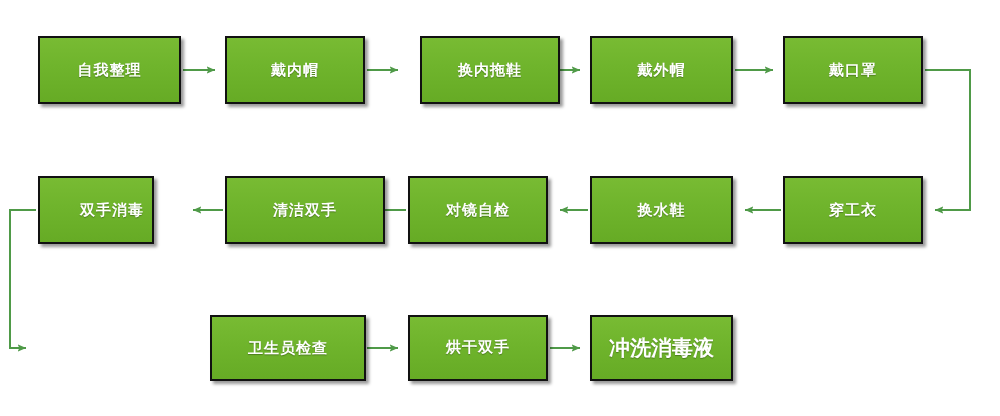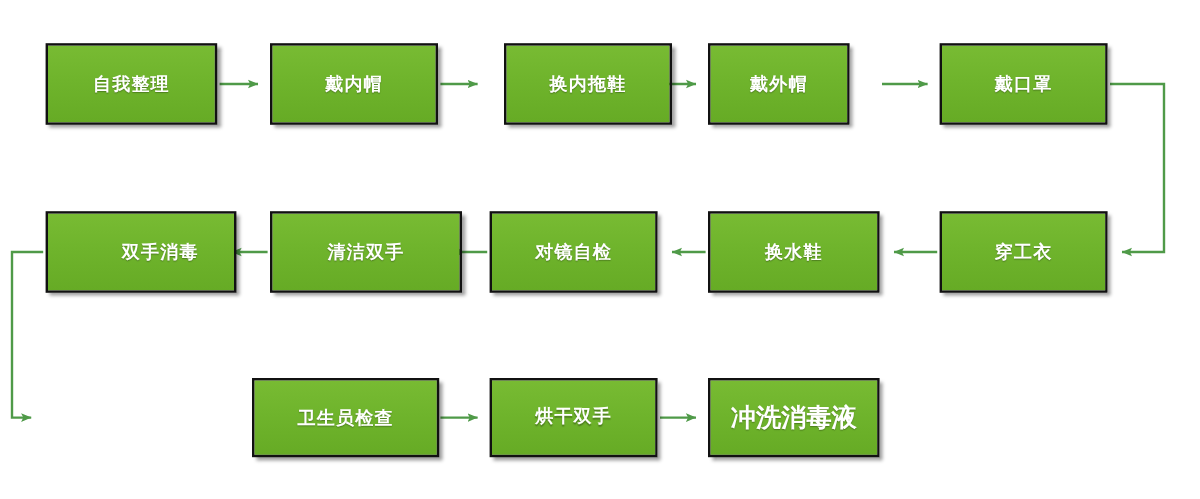--- a/index.html
+++ b/index.html
@@ -89,28 +89,28 @@
 
   <div class="node" style="left:38px;top:36px;width:143px;height:68px;">
     <span class="node-label">自我整理</span>
   </div>
   <div class="node" style="left:225px;top:36px;width:140px;height:68px;">
     <span class="node-label">戴内帽</span>
   </div>
   <div class="node" style="left:420px;top:36px;width:140px;height:68px;">
     <span class="node-label">换内拖鞋</span>
   </div>
-  <div class="node" style="left:590px;top:36px;width:118px;height:68px;">
+  <div class="node" style="left:590px;top:36px;width:143px;height:68px;">
     <span class="node-label">戴外帽</span>
   </div>
   <div class="node" style="left:783px;top:36px;width:140px;height:68px;">
     <span class="node-label">戴口罩</span>
   </div>
 
-  <div class="node" style="left:38px;top:176px;width:159px;height:68px;padding-left:32px;">
+  <div class="node" style="left:38px;top:176px;width:116px;height:68px;padding-left:32px;">
     <span class="node-label">双手消毒</span>
   </div>
   <div class="node" style="left:225px;top:176px;width:160px;height:68px;">
     <span class="node-label">清洁双手</span>
   </div>
   <div class="node" style="left:408px;top:176px;width:140px;height:68px;">
     <span class="node-label">对镜自检</span>
   </div>
   <div class="node" style="left:590px;top:176px;width:143px;height:68px;">
     <span class="node-label">换水鞋</span>

